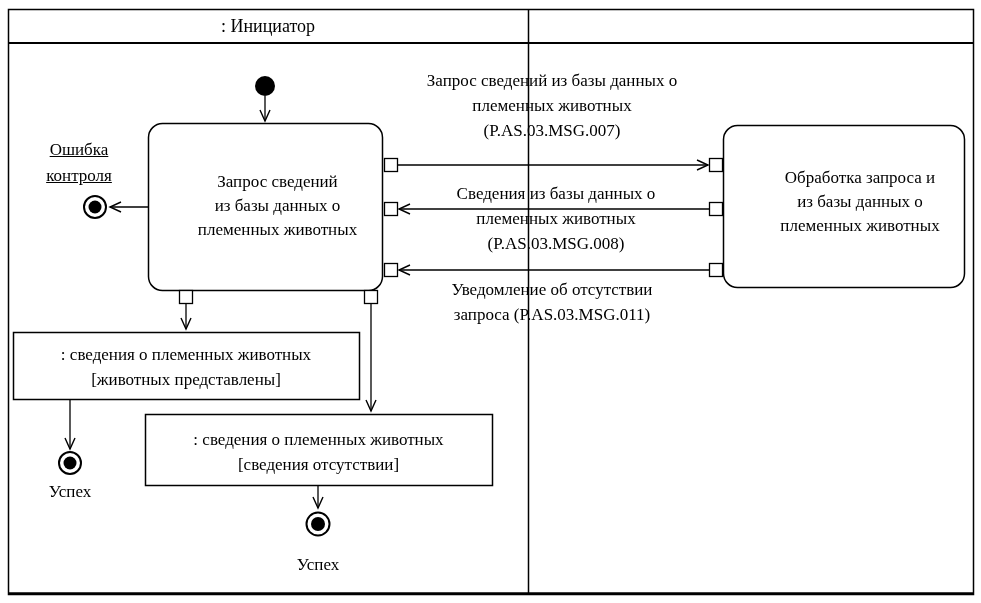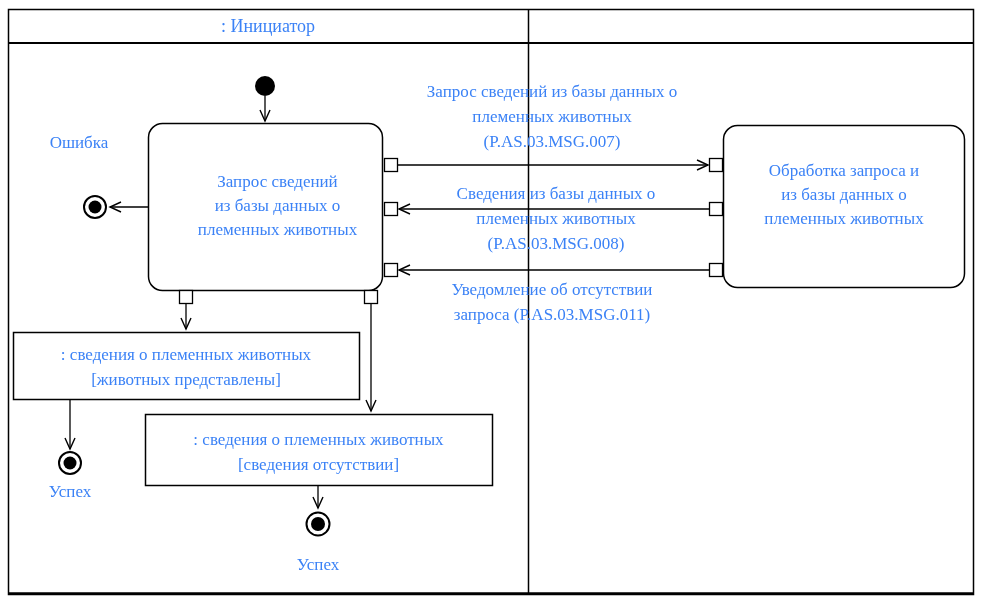--- a/index.html
+++ b/index.html
@@ -1,21 +1,21 @@
 <!DOCTYPE html>
 <html><head>
 <meta charset="utf-8">
 <style>
   html,body{margin:0;padding:0;background:#fff;}
   .diagram{
     position:relative;
     width:981px;height:603px;
     background:#fff;
     font-family:"Liberation Serif","DejaVu Serif",serif;
-    color:#3b82f6;
+    color:#000000;
     overflow:hidden;
   }
   .diagram svg{position:absolute;left:0;top:0;}
   .lbl{
     position:absolute;
     text-align:center;
     font-size:17px;
     line-height:25px;
     white-space:nowrap;
   }
@@ -92,45 +92,46 @@
   </svg>
 
   <div class="lbl lane-lbl" style="left:8px;top:16px;width:520px;">: Инициатор</div>
 
   <div class="lbl act-lbl" style="left:148px;top:170px;width:235px;padding-left:12px;">
     <div>Запрос сведений</div>
     <div>из базы данных о</div>
     <div>племенных животных</div>
   </div>
 
-  <div class="lbl act-lbl" style="left:723px;top:159px;width:242px;">
+  <div class="lbl act-lbl" style="left:723px;top:166px;width:242px;padding-left:16px;">
     <div>Обработка запроса и</div>
     <div>из базы данных о</div>
     <div>племенных животных</div>
   </div>
 
-  <div class="lbl" style="left:392px;top:79px;width:320px;">
+  <div class="lbl" style="left:392px;top:68px;width:320px;">
     <div>Запрос сведений из базы данных о</div>
     <div>племенных животных</div>
     <div>(P.AS.03.MSG.007)</div>
   </div>
 
   <div class="lbl" style="left:396px;top:181px;width:320px;">
     <div>Сведения из базы данных о</div>
     <div>племенных животных</div>
     <div>(P.AS.03.MSG.008)</div>
   </div>
 
   <div class="lbl" style="left:392px;top:277px;width:320px;">
     <div>Уведомление об отсутствии</div>
     <div>запроса (P.AS.03.MSG.011)</div>
   </div>
 
-  <div class="lbl" style="left:29px;top:130px;width:100px;line-height:26px;">
+  <div class="lbl" style="left:29px;top:137px;width:100px;line-height:26px;text-decoration:underline;">
     <div>Ошибка</div>
+    <div>контроля</div>
   </div>
 
   <div class="lbl" style="left:13px;top:342px;width:346px;">
     <div>: сведения о племенных животных</div>
     <div>[животных представлены]</div>
   </div>
 
   <div class="lbl" style="left:145px;top:427px;width:347px;">
     <div>: сведения о племенных животных</div>
     <div>[сведения отсутствии]</div>

